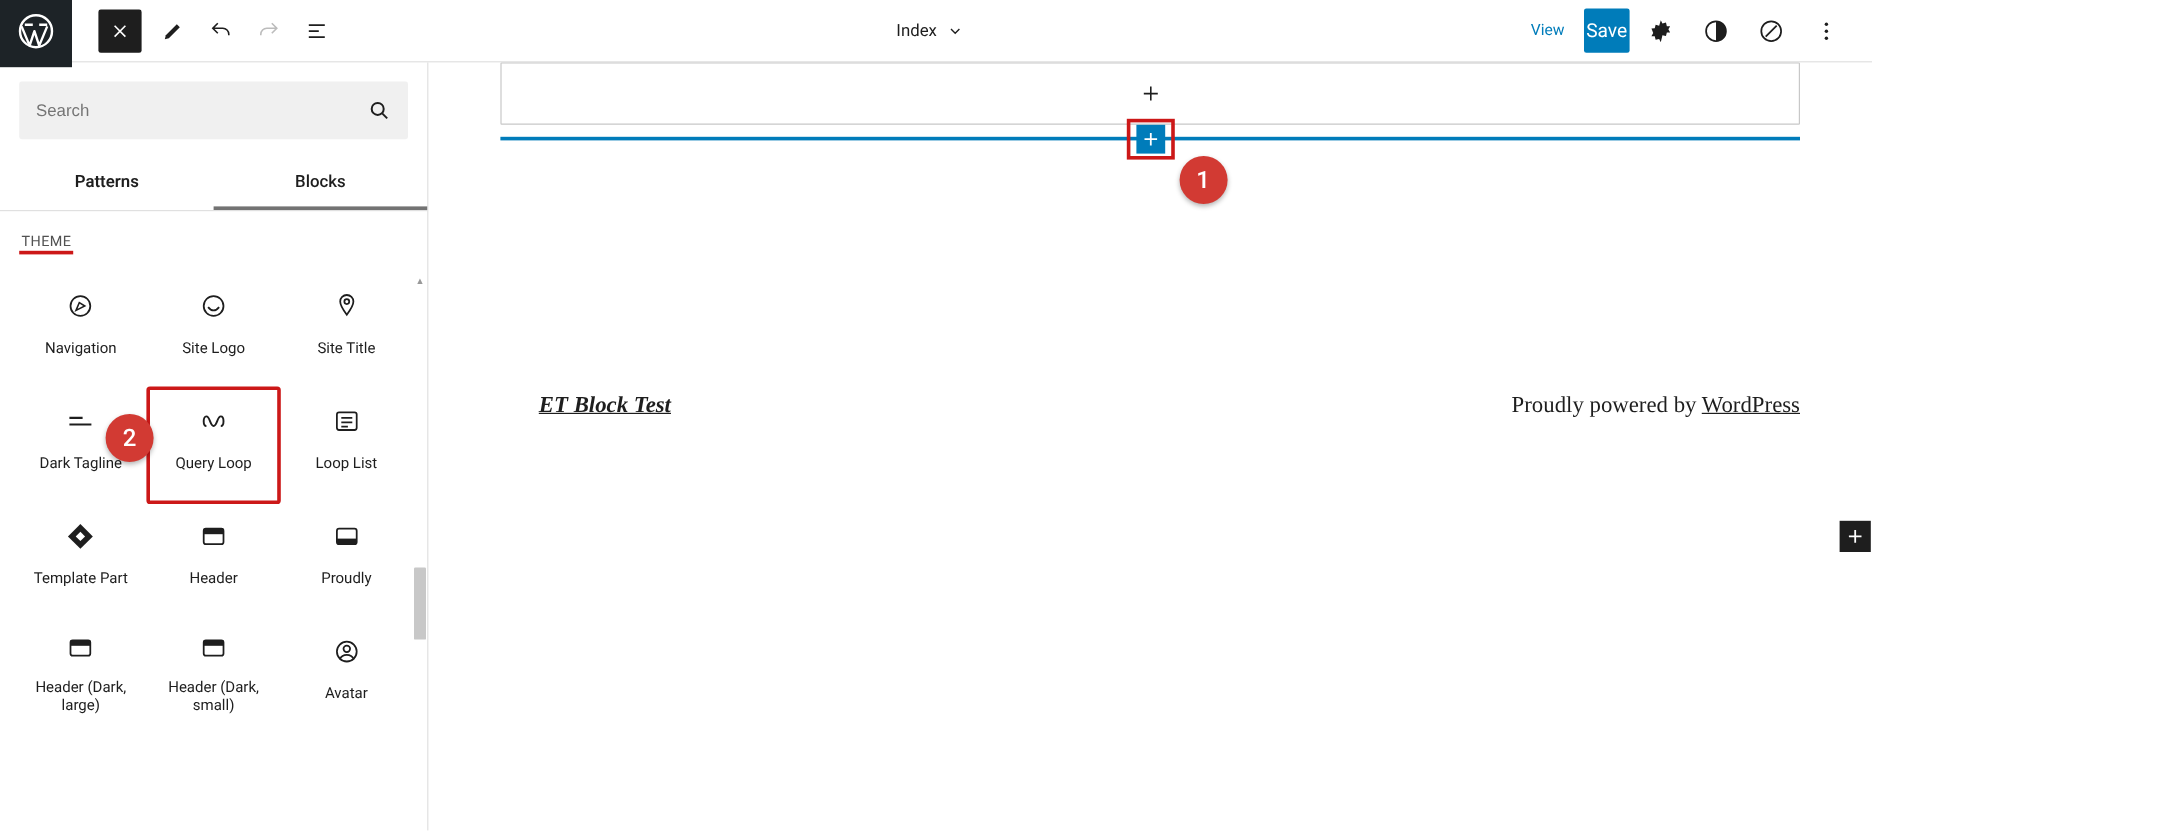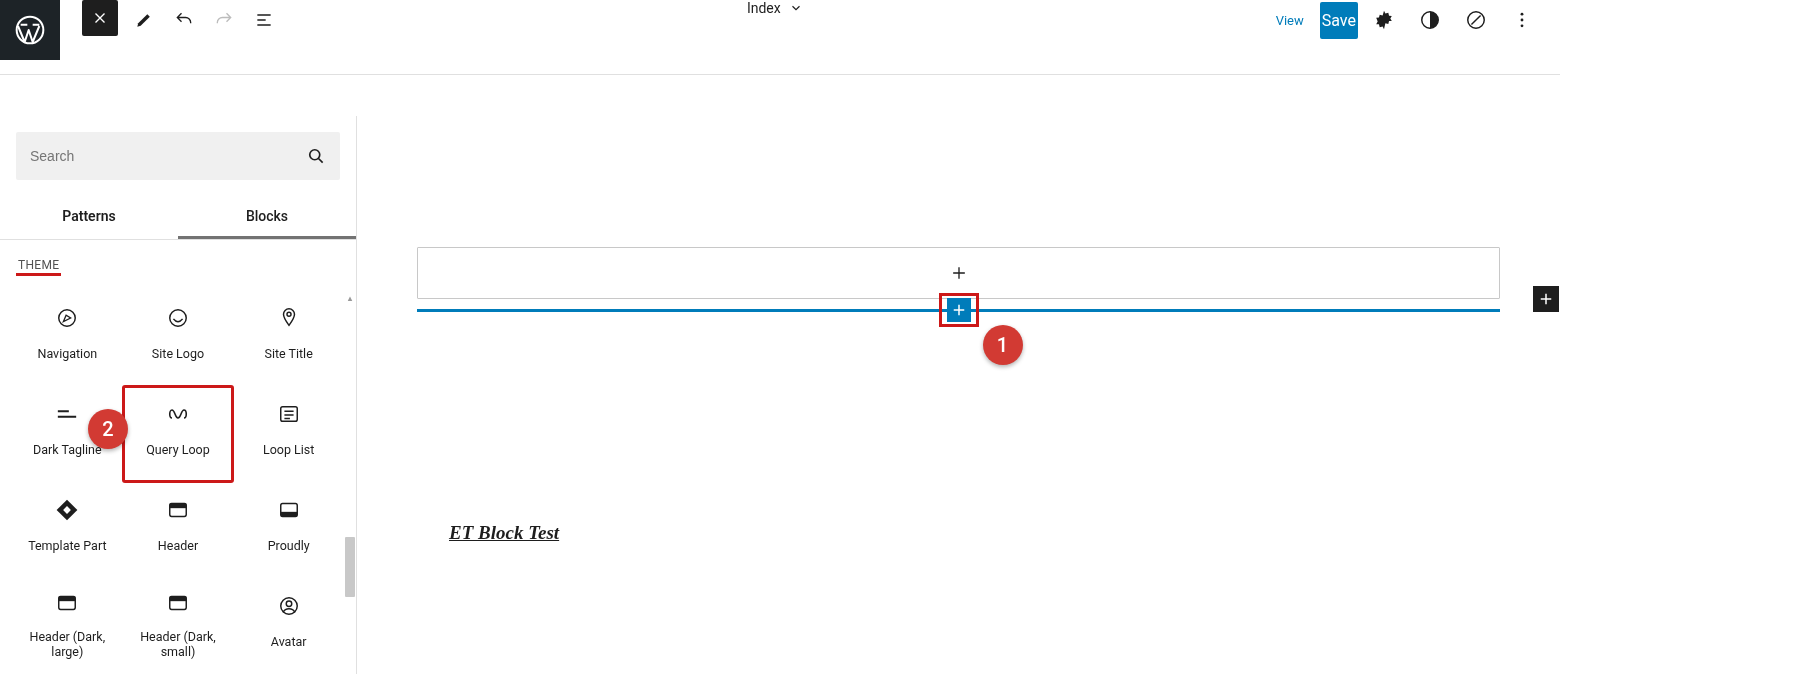--- a/index.html
+++ b/index.html
@@ -1,30 +1,30 @@
 <!DOCTYPE html>
 <html><head>
 <meta charset="utf-8">
 <style>
   * { box-sizing: border-box; margin: 0; padding: 0; }
   body { font-family: -apple-system, BlinkMacSystemFont, "Segoe UI", Roboto, sans-serif; font-size: 13px; color: #1e1e1e; background: #fff; overflow: hidden; }
 
-  .topbar { height: 75px; display: flex; align-items: flex-start; border-bottom: 1px solid #e0e0e0; }
+  .topbar { height: 52px; display: flex; align-items: center; border-bottom: 1px solid #e0e0e0; }
   .wp-logo { width: 60px; height: 60px; background: #1d2327; display: flex; align-items: center; justify-content: center; color: #fff; }
   .wp-logo svg { width: 32px; height: 32px; }
   .close-btn { width: 36px; height: 36px; background: #1e1e1e; display: flex; align-items: center; justify-content: center; color: #fff; margin-left: 22px; border-radius: 2px; cursor: pointer; }
   .tool-btn { width: 40px; height: 40px; display: flex; align-items: center; justify-content: center; color: #1e1e1e; cursor: pointer; }
   .tool-btn.disabled { color: #b0b0b0; }
   .topbar-center { flex: 1; display: flex; justify-content: center; align-items: center; gap: 8px; }
   .doc-title { font-size: 14px; }
   .topbar-right { display: flex; align-items: center; gap: 6px; padding-right: 18px; }
   .view-link { color: #007cba; cursor: pointer; padding: 6px 10px; }
   .save-btn { background: #007cba; color: #fff; padding: 9px 2px; border-radius: 2px; cursor: pointer; font-size: 16px; }
 
-  .main { display: flex; height: calc(100% - 60px); align-items: center; }
+  .main { display: flex; height: calc(100% - 60px); }
 
   .sidebar { width: 357px; border-right: 1px solid #e0e0e0; display: flex; flex-direction: column; position: relative; }
   .search-box { margin: 16px; background: #f0f0f0; border-radius: 2px; display: flex; align-items: center; padding: 0 14px; height: 48px; }
   .search-input { border: none; background: transparent; outline: none; flex: 1; font-size: 14px; color: #757575; }
   .tabs { display: flex; border-bottom: 1px solid #e0e0e0; }
   .tab { flex: 1; text-align: center; padding: 12px 0; cursor: pointer; font-size: 14px; }
   .tab.active { border-bottom: 3px solid #737373; font-weight: 500; }
   .tab.inactive { font-weight: 600; }
   .section-title { font-size: 12px; text-transform: uppercase; color: #525252; margin: 18px 0 0 18px; letter-spacing: 0.3px; position: relative; display: inline-block; }
   .section-title::after { content: ""; position: absolute; left: -2px; bottom: -4px; right: -2px; height: 3px; background: #cc1818; }
@@ -289,20 +289,23 @@
           <svg width="18" height="18" viewBox="0 0 24 24">
               <path d="M12 5v14M5 12h14" stroke="#fff" stroke-width="2"></path>
             </svg>
         </div>
         <div class="inserter-redbox"></div>
         <div class="callout" style="top:16px; left:calc(50% + 24px);">1</div>
       </div>
 
       <div class="footer-row">
         <span class="footer-left">ET Block Test</span>
+        <span class="footer-right">
+          <span>Proudly powered by </span><a>WordPress</a>
+        </span>
       </div>
 
       <div class="floating-add">
         <svg width="18" height="18" viewBox="0 0 24 24">
             <path d="M12 5v14M5 12h14" stroke="#fff" stroke-width="2"></path>
           </svg>
       </div>
     </div>
   </div>
 

